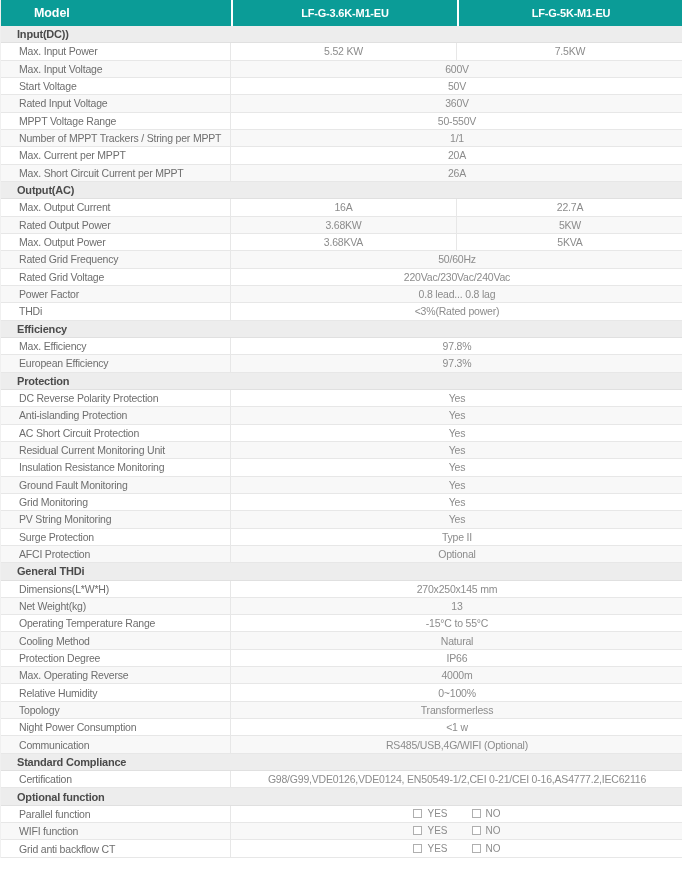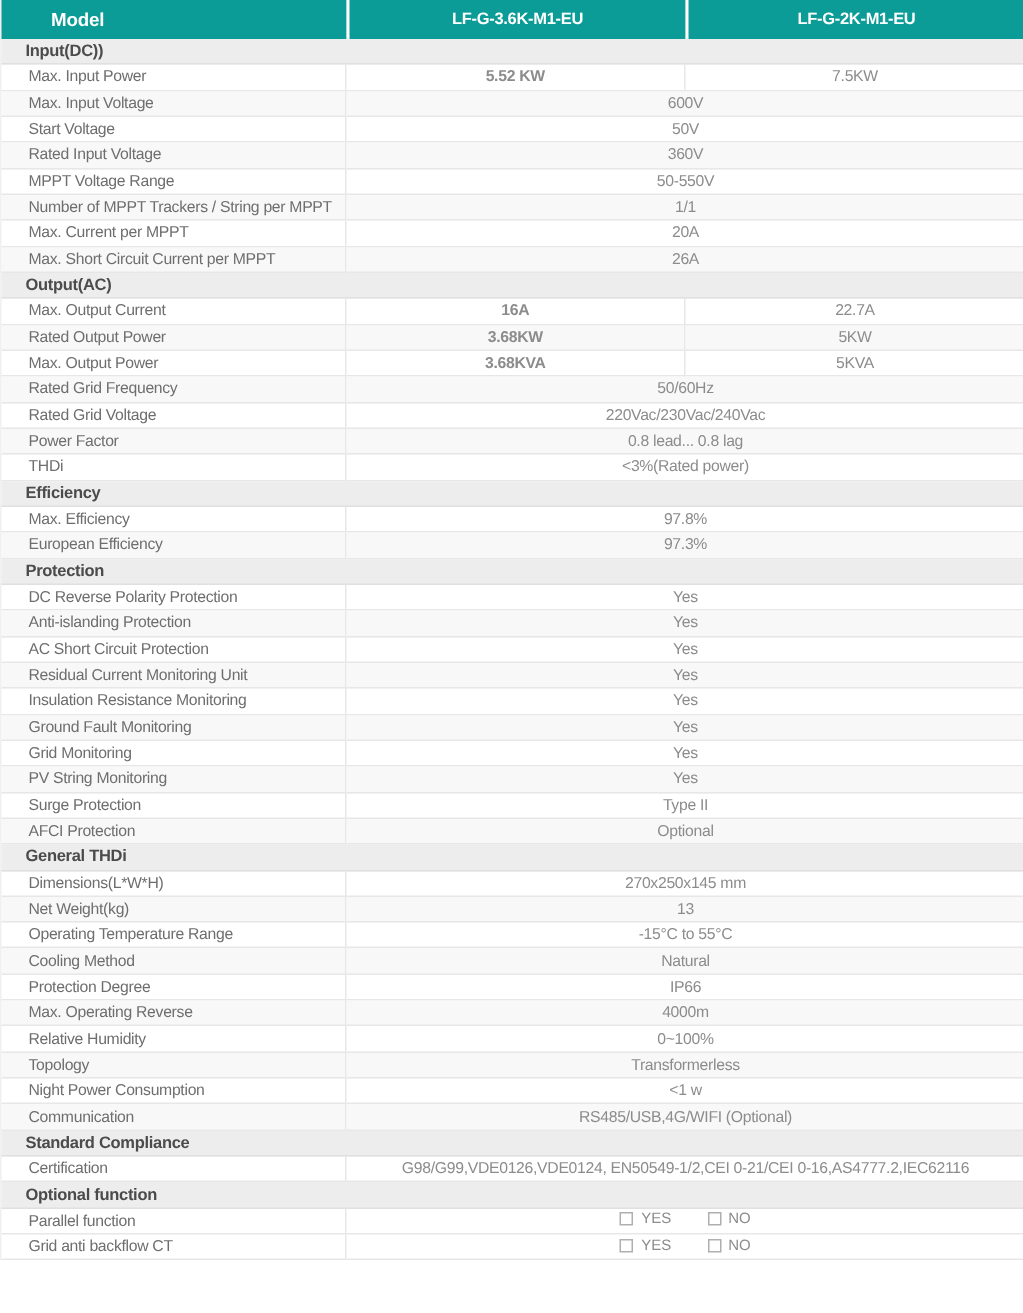--- a/index.html
+++ b/index.html
@@ -45,21 +45,21 @@
     font-weight:bold;font-size:11px;text-align:left;padding-left:16px;
     border-bottom:1px solid #e0e0e0;
     margin-top:21px;
   }
   td.label-cell{
     color:var(--label-color);text-align:left;padding-left:18px;
     border-right:1px solid var(--border);
     white-space:nowrap;overflow:hidden;
   }
   td.value-cell{color:var(--value-color);text-align:center;white-space:nowrap;overflow:hidden;}
-  tr td.split-first{border-right:1px solid var(--border);font-weight:bold;}
+  tr td.split-first{border-right:1px solid var(--border);}
   tr.alt td{background:var(--alt-bg);}
   tr.section-row td{background:var(--section-bg) !important;}
   .cb-group{display:inline-flex;align-items:center;gap:24px;}
   .cb-item{display:inline-flex;align-items:center;gap:5px;cursor:pointer;}
   .cb-box{
     width:9px;height:9px;border:1px solid #afafaf;background:#fff;
     display:inline-block;flex:none;
   }
   .cb-label{font-size:10px;color:var(--value-color);letter-spacing:0;}
 </style>
@@ -70,21 +70,21 @@
   <table class="spec">
     <colgroup>
         <col class="c1">
         <col class="c2">
         <col class="c3">
       </colgroup>
     <thead>
       <tr>
         <th class="model-label">Model</th>
         <th class="model-name">LF-G-3.6K-M1-EU</th>
-        <th class="model-name">LF-G-2K-M1-EU</th>
+        <th class="model-name">LF-G-5K-M1-EU</th>
       </tr>
     </thead>
     <tbody id="spec-body">
         <tr class="section-row">
           <td colspan="3">Input(DC))</td>
         </tr>
         <tr>
           <td class="label-cell">Max. Input Power</td>
           <td class="value-cell split-first">5.52 KW</td>
           <td class="value-cell">7.5KW</td>
@@ -253,20 +253,33 @@
         </tr>
         <tr>
           <td class="label-cell">Certification</td>
           <td colspan="2" class="value-cell">G98/G99,VDE0126,VDE0124, EN50549-1/2,CEI 0-21/CEI 0-16,AS4777.2,IEC62116</td>
         </tr>
         <tr class="section-row">
           <td colspan="3">Optional function</td>
         </tr>
         <tr>
           <td class="label-cell">Parallel function</td>
+          <td colspan="2" class="value-cell"><span class="cb-group">
+              <span class="cb-item">
+                <span class="cb-box"></span>
+                <span class="cb-label">YES</span>
+              </span>
+              <span class="cb-item">
+                <span class="cb-box"></span>
+                <span class="cb-label">NO</span>
+              </span>
+            </span></td>
+        </tr>
+        <tr class="alt">
+          <td class="label-cell">WIFI function</td>
           <td colspan="2" class="value-cell"><span class="cb-group">
               <span class="cb-item">
                 <span class="cb-box"></span>
                 <span class="cb-label">YES</span>
               </span>
               <span class="cb-item">
                 <span class="cb-box"></span>
                 <span class="cb-label">NO</span>
               </span>
             </span></td>

